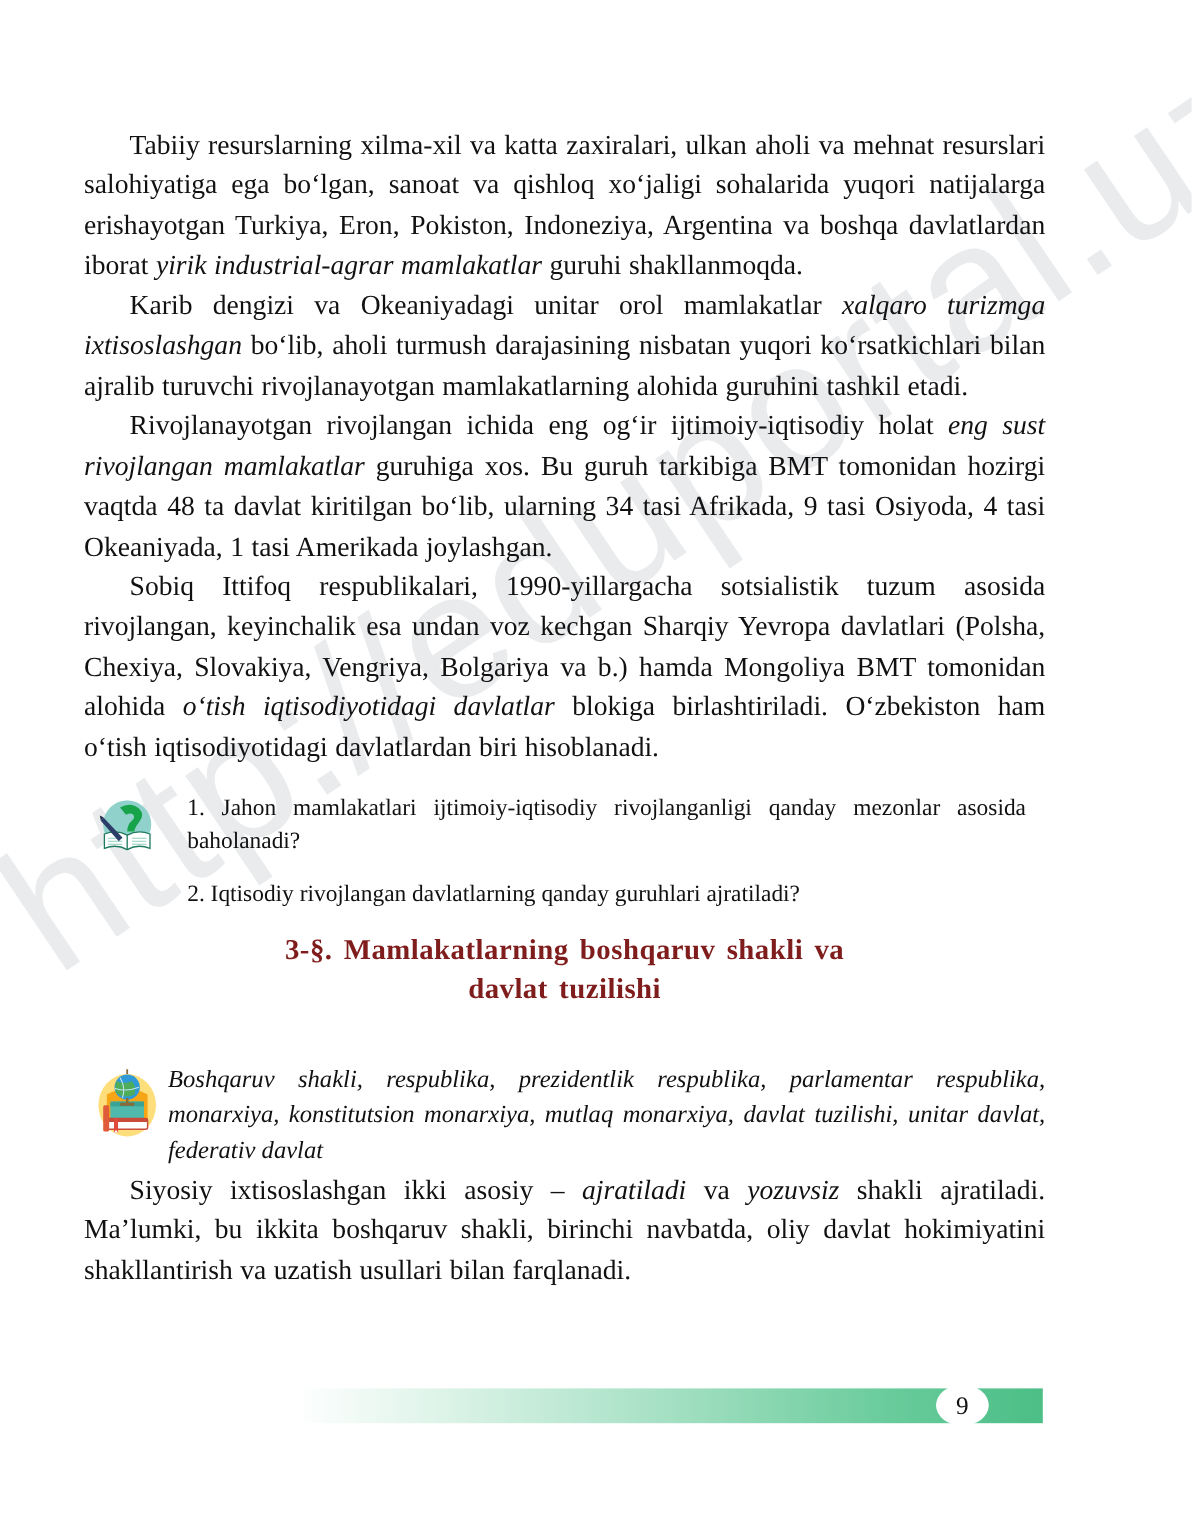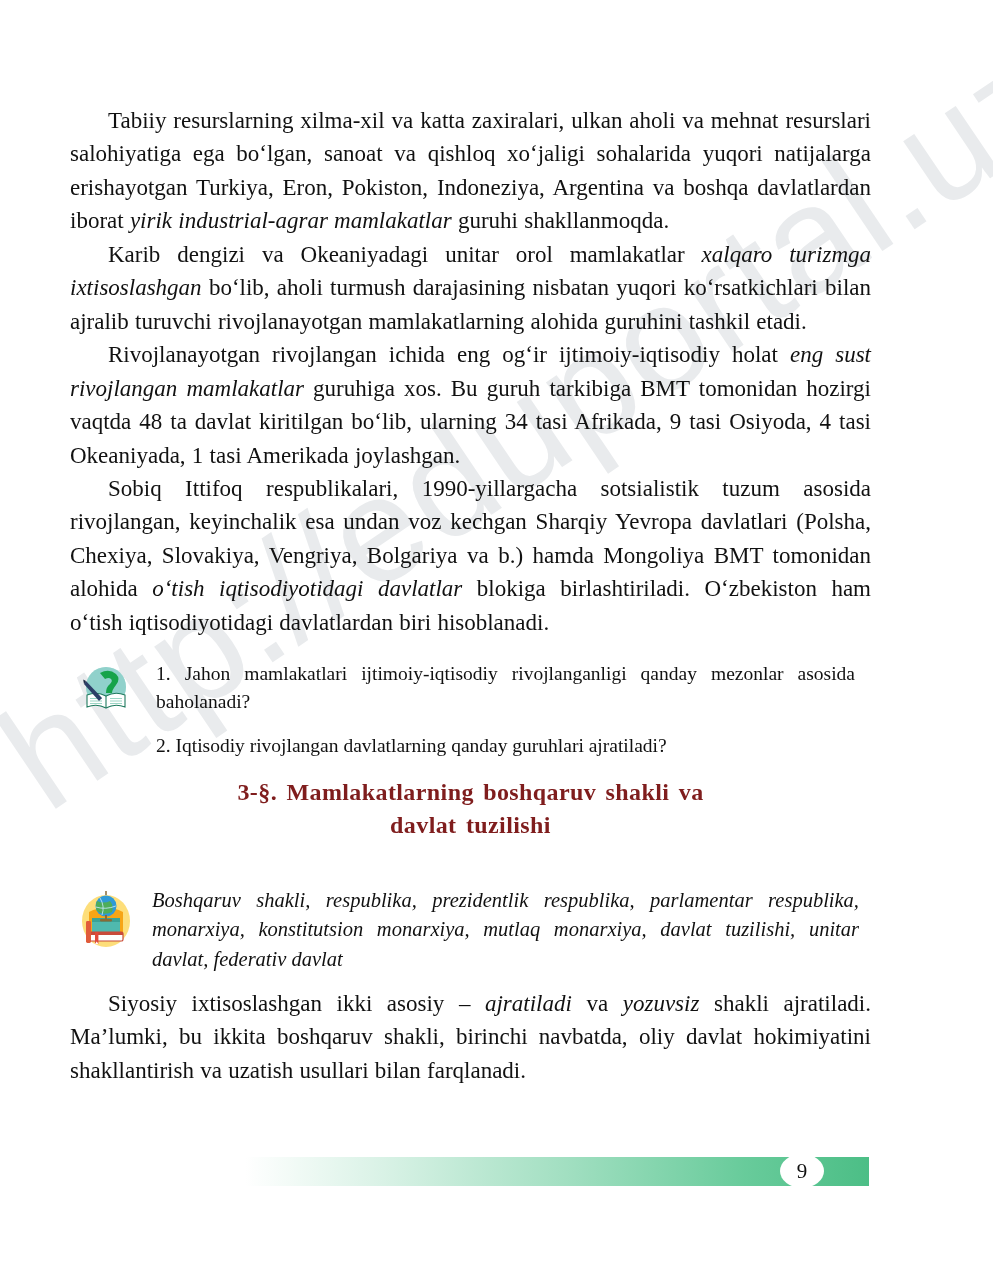--- a/index.html
+++ b/index.html
@@ -115,21 +115,21 @@
     min-height: 78px;
   }
   .keywords-icon {
     position: absolute;
     left: 10px;
     top: 2px;
     width: 52px;
     height: 62px;
   }
   .keywords-text {
-    margin: 12px;
+    margin: 0;
     font-style: italic;
     font-size: 20.5px;
     line-height: 1.45;
     text-align: justify;
     text-indent: 0;
   }
 
   .closing-par {
     margin-top: 40px;
   }

